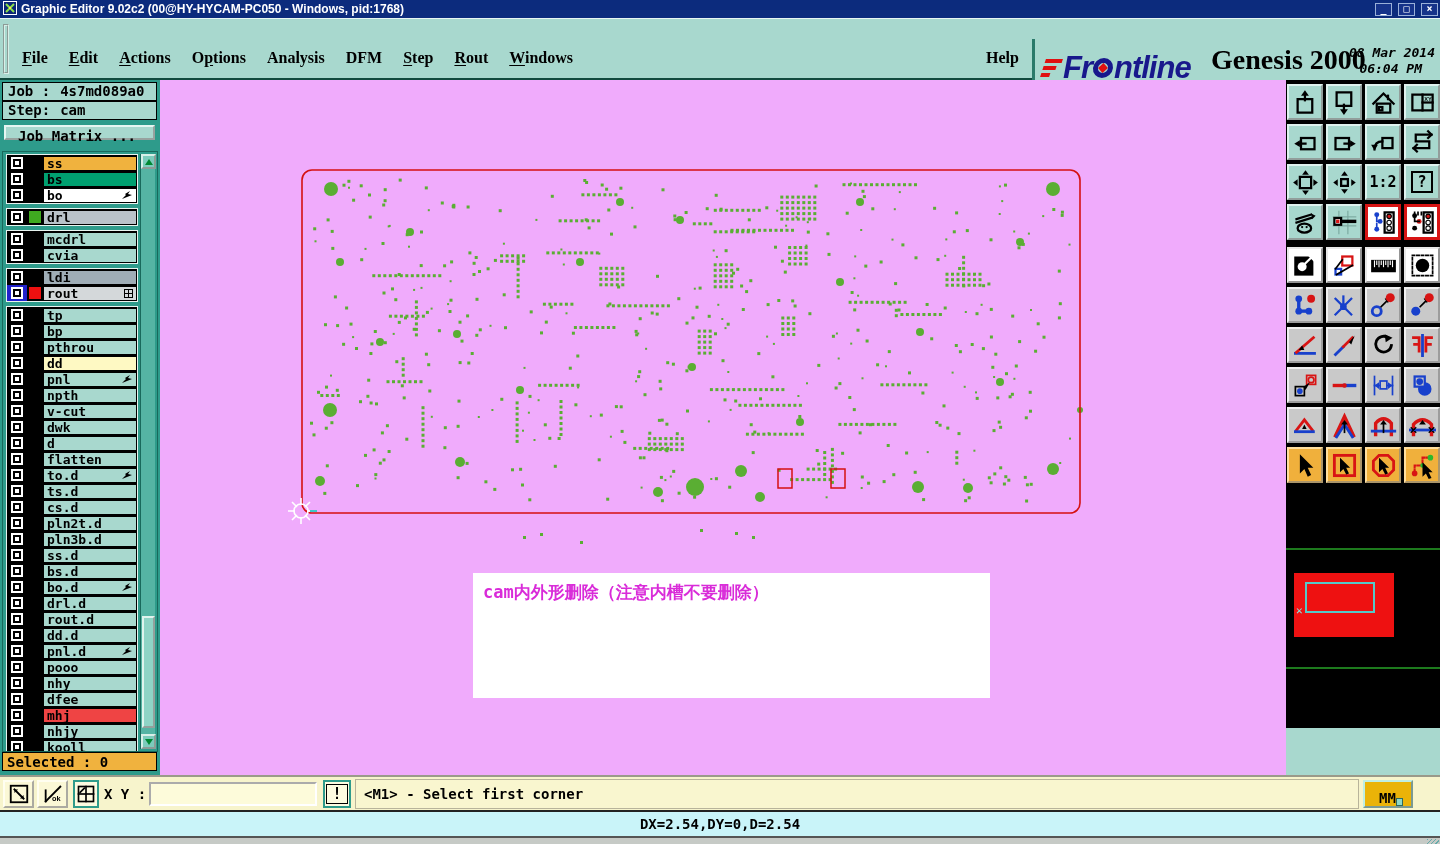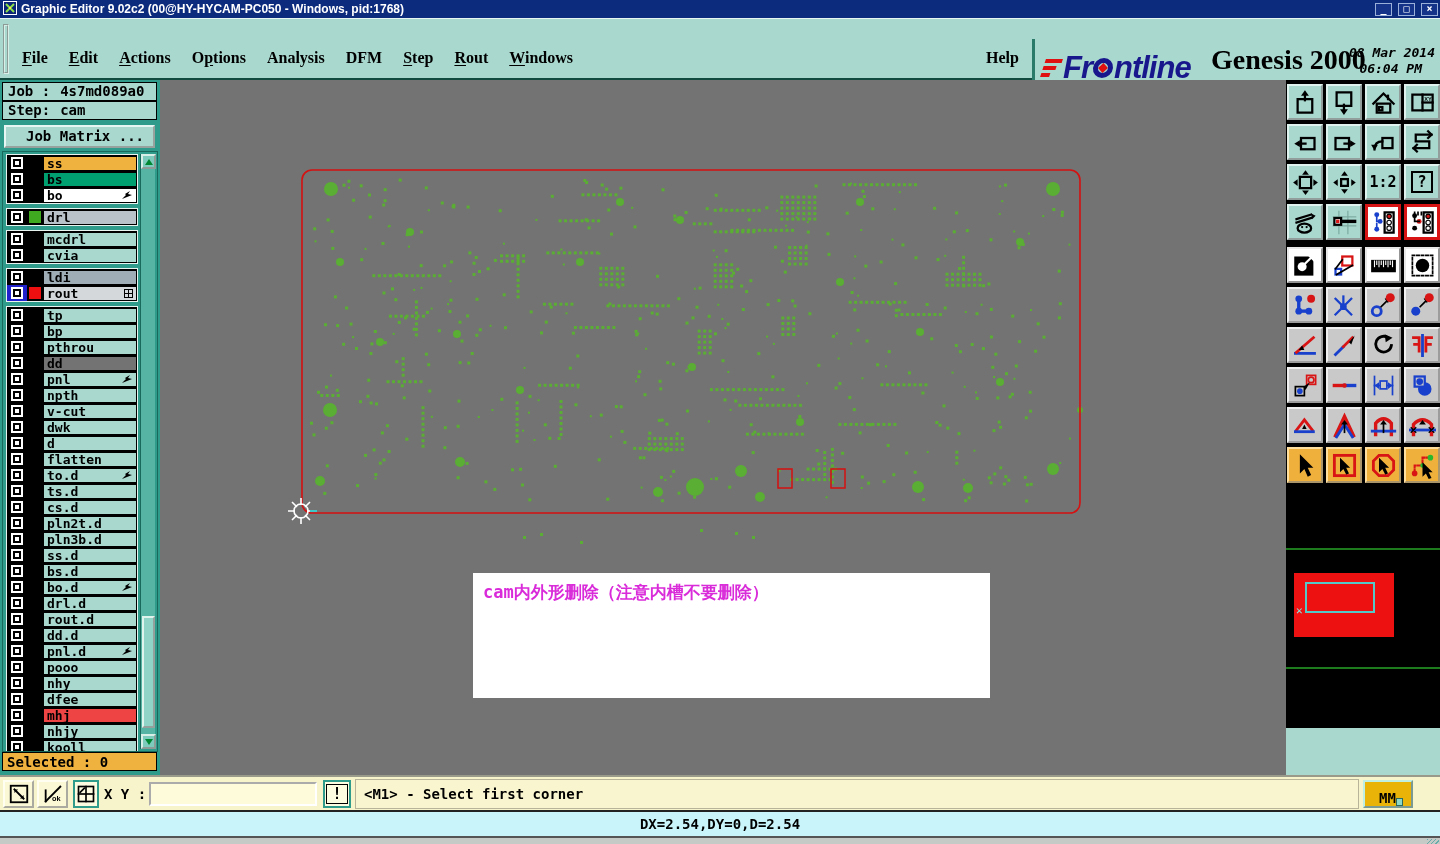--- a/index.html
+++ b/index.html
@@ -36,23 +36,23 @@
     font:bold italic 13px/16px "DejaVu Sans Mono",monospace}
   #datetime .t2{padding-right:13px}
   #subtitle{position:absolute;left:218px;top:39px;font:bold italic 15px "Liberation Serif",serif}
   
   #left-panel{position:absolute;left:0;top:80px;width:160px;height:695px;background:#2e9b8b}
   .jobrow{position:absolute;left:2px;width:155px;height:19px;background:#a8d8ce;border:1px solid #000;
     font:bold 14px/17px "DejaVu Sans Mono",monospace;padding-left:5px;white-space:pre}
   #job-row{top:2px}
   #step-row{top:21px}
   .jobrow b{font-weight:bold;margin-left:10px}
-  #matrix-btn{position:absolute;left:4px;top:45px;width:151px;height:23px;background:#a8d8ce;
+  #matrix-btn{position:absolute;left:4px;top:45px;width:151px;height:15px;background:#a8d8ce;
     border:2px outset #e6f6f2;font:bold 14px/19px "DejaVu Sans Mono",monospace;text-align:left;
-    padding-left:20px;cursor:default}
+    padding-left:12px;cursor:default}
   #list-wrap{position:absolute;left:2px;top:71px;width:156px;height:601px;background:#2e9b8b;
     border:1px solid #19695c;overflow:hidden}
   #layer-list{position:absolute;left:3px;top:2px;width:132px;display:flex;flex-direction:column;gap:4px}
   .layer-group{background:#000;border:1px solid #e8f4f0}
   .layer-row{height:16px;display:flex;align-items:center;cursor:default}
   .cb-cell{width:20px;height:16px;background:#000;display:flex;align-items:center;justify-content:center;flex:none}
   .cb{width:12px;height:12px;border:2px solid #fff;background:#000;position:relative}
   .cb::after{content:"";position:absolute;inset:2px;background:#fff}
   .chip-cell{width:16px;height:16px;background:#000;display:flex;align-items:center;justify-content:center;flex:none}
   .chip{width:12px;height:12px}
@@ -64,21 +64,21 @@
   .scr-arrow{position:absolute;left:0;width:15px;height:15px;background:#7ccbbc;border:2px outset #d8efe8;
     display:flex;align-items:center;justify-content:center}
   .scr-arrow span{width:0;height:0;border-left:4px solid transparent;border-right:4px solid transparent}
   #scr-up{top:0}#scr-up span{border-bottom:6px solid #083}
   #scr-dn{bottom:0}#scr-dn span{border-top:6px solid #083}
   #scr-thumb{position:absolute;left:1px;top:462px;width:13px;height:112px;background:#8fd4c6;
     border:2px outset #e0f4ee}
   #selected-bar{position:absolute;left:2px;top:672px;width:155px;height:19px;background:#f0b23e;
     border:1px solid #000;font:bold 14px/16px "DejaVu Sans Mono",monospace;padding:1px 4px;white-space:pre}
   
-  #canvas{position:absolute;left:160px;top:80px;width:1126px;height:695px;background:#737373;overflow:hidden}
+  #canvas{position:absolute;left:160px;top:80px;width:1126px;height:695px;background:#f0abfc;overflow:hidden}
   #pcb{position:absolute;left:0;top:0}
   #annotation-box{position:absolute;left:313px;top:493px;width:517px;height:125px;background:#fff}
   #annotation-text{position:absolute;left:10px;top:8px;color:#d92bd9;
     font:bold 17px "DejaVu Sans Mono",monospace;white-space:pre}
   #crosshair{position:absolute;left:126px;top:416px;width:34px;height:34px}
   
   #right-panel{position:absolute;left:1286px;top:80px;width:154px;height:695px;background:#000}
   .tbtn{position:absolute;width:36px;height:36px;display:flex;align-items:center;justify-content:center;cursor:default}
   .tbtn.teal{background:#a8d8ce;border:2px outset #dff2ee}
   .tbtn.gray{background:#c9c9c9;border:2px outset #f0f0f0}
@@ -305,21 +305,21 @@
               <div class="chip-cell"></div>
               <div class="name-cell" style="background: rgb(168, 216, 206);">
                 <span class="nm">pthrou</span>
               </div>
             </div>
             <div class="layer-row">
               <div class="cb-cell">
                 <div class="cb"></div>
               </div>
               <div class="chip-cell"></div>
-              <div class="name-cell" style="background: #737373; align-items: center;">
+              <div class="name-cell" style="background: #fef9c3; align-items: center;">
                 <span class="nm">dd</span>
               </div>
             </div>
             <div class="layer-row">
               <div class="cb-cell">
                 <div class="cb"></div>
               </div>
               <div class="chip-cell"></div>
               <div class="name-cell" style="background: rgb(168, 216, 206);">
                 <span class="nm">pnl</span>

